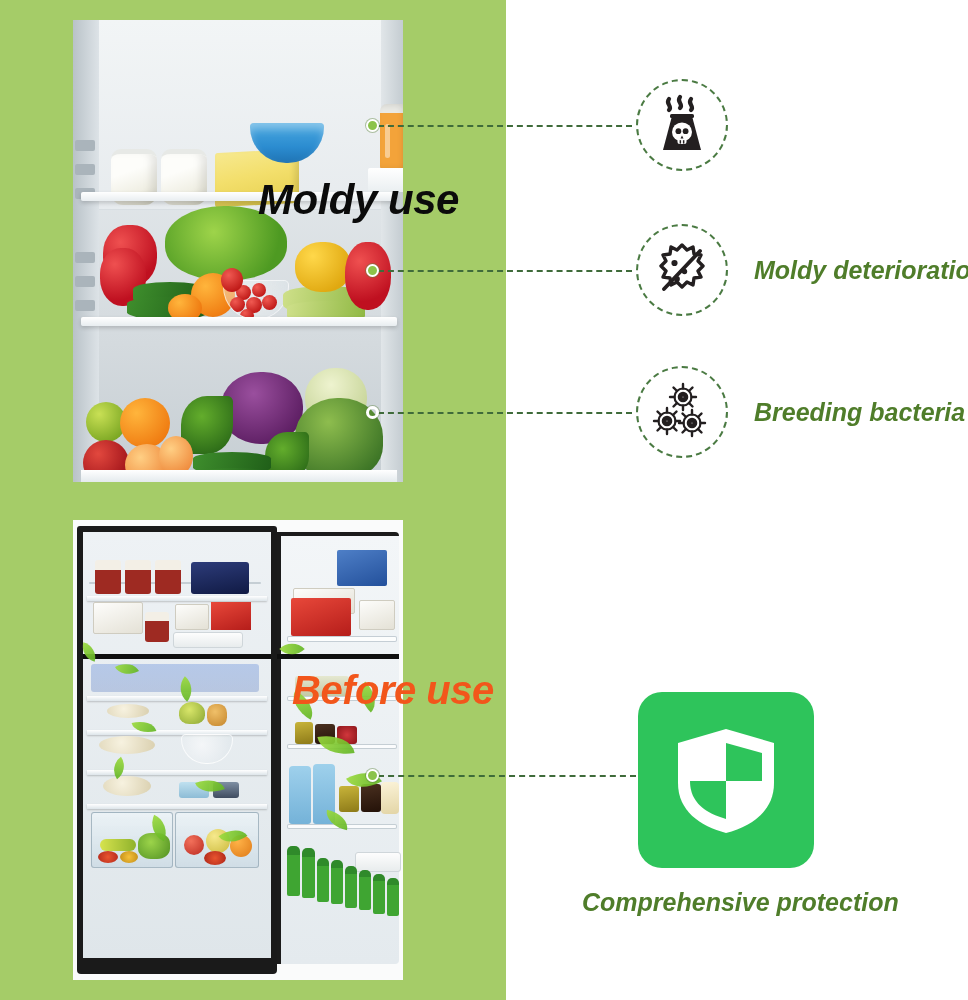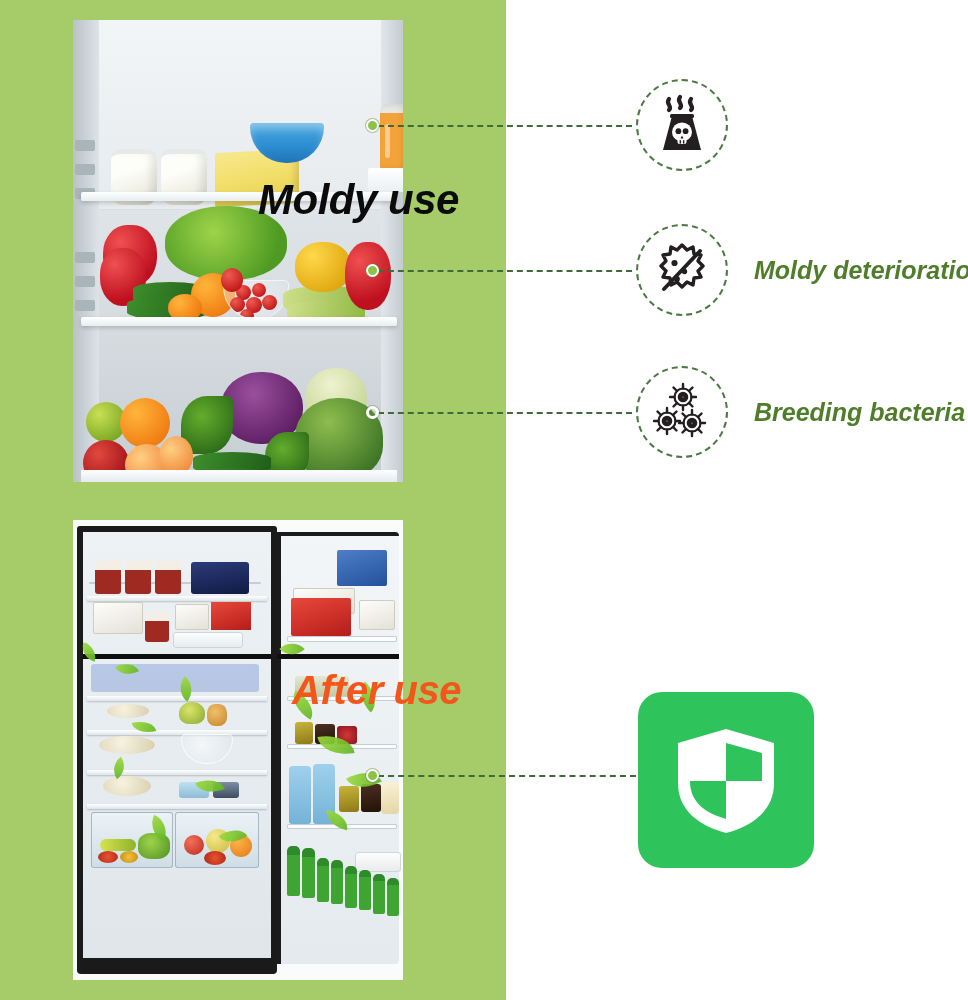--- a/index.html
+++ b/index.html
@@ -486,21 +486,21 @@
       <div class="leaf" style="left:216px;top:176px; width:28px; height:18px; transform:rotate(30deg);"></div>
       <div class="leaf" style="left:246px;top:214px; width:34px; height:22px; transform:rotate(-10deg);"></div>
       <div class="leaf" style="left:282px;top:168px; width:26px; height:18px; transform:rotate(45deg);"></div>
       <div class="leaf" style="left:276px;top:250px; width:30px; height:20px; transform:rotate(-30deg);"></div>
       <div class="leaf" style="left:252px;top:292px; width:24px; height:16px; transform:rotate(12deg);"></div>
       <div class="leaf" style="left:210px;top:120px; width:18px; height:18px; transform:rotate(-45deg);"></div>
     </div>
   </div>
 
   <div class="caption" id="caption-before">Moldy use</div>
-  <div class="caption" id="caption-after">After use</div>
+  <div class="caption" id="caption-after">Before use</div>
 
   <div class="connector" style="left:378px; top:125px; width:254px;"></div>
   <div class="dot" style="left:366px; top:119px;"></div>
 
   <div class="connector" style="left:378px; top:270px; width:254px;"></div>
   <div class="dot" style="left:366px; top:264px;"></div>
 
   <div class="connector" style="left:378px; top:412px; width:254px;"></div>
   <div class="dot hollow" style="left:366px; top:406px;"></div>
 
@@ -613,15 +613,16 @@
         <path d="M56 8 L104 22 V62 C104 90 82 105 56 112 C30 105 8 90 8 62 V22 Z" fill="#ffffff"></path>
 
         <path d="M56 22 L92 32 V60 H56 Z" fill="#2ec45b"></path>
         <path d="M56 60 H92 C92 82 76 92 56 98 Z" fill="#ffffff"></path>
         <path d="M20 32 L56 22 V60 H20 Z" fill="#ffffff"></path>
         <path d="M20 60 H56 V98 C36 92 20 82 20 60 Z" fill="#2ec45b"></path>
 
         <path d="M56 22 L92 32 V60 C92 82 76 92 56 98 C36 92 20 82 20 60 V32 Z" fill="none" stroke="#ffffff" stroke-width="0"></path>
       </svg>
     </div>
+    <div id="protection-label">Comprehensive protection</div>
   </div>
 
 </div>
 
 </body></html>

